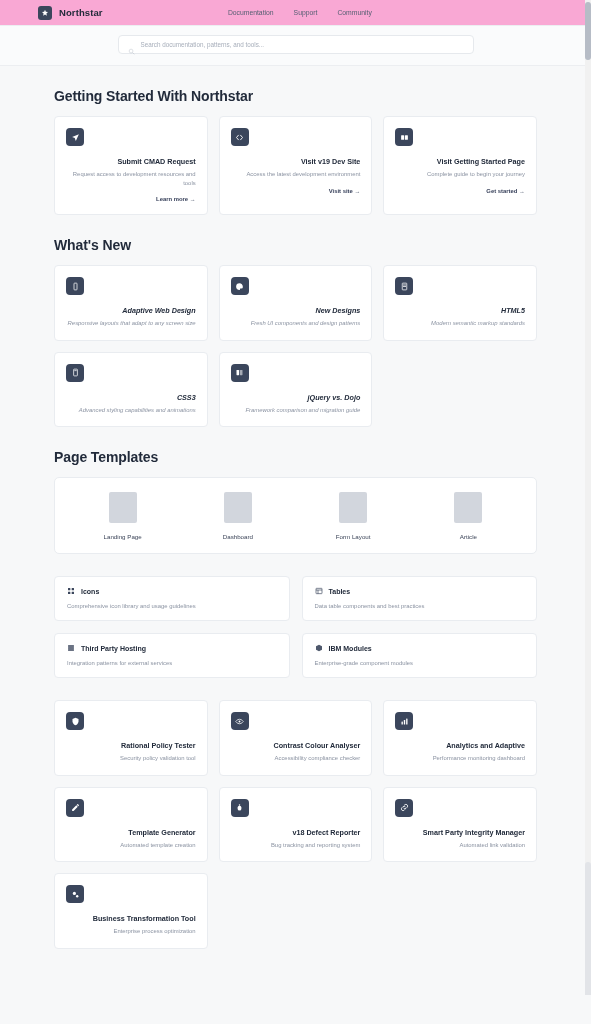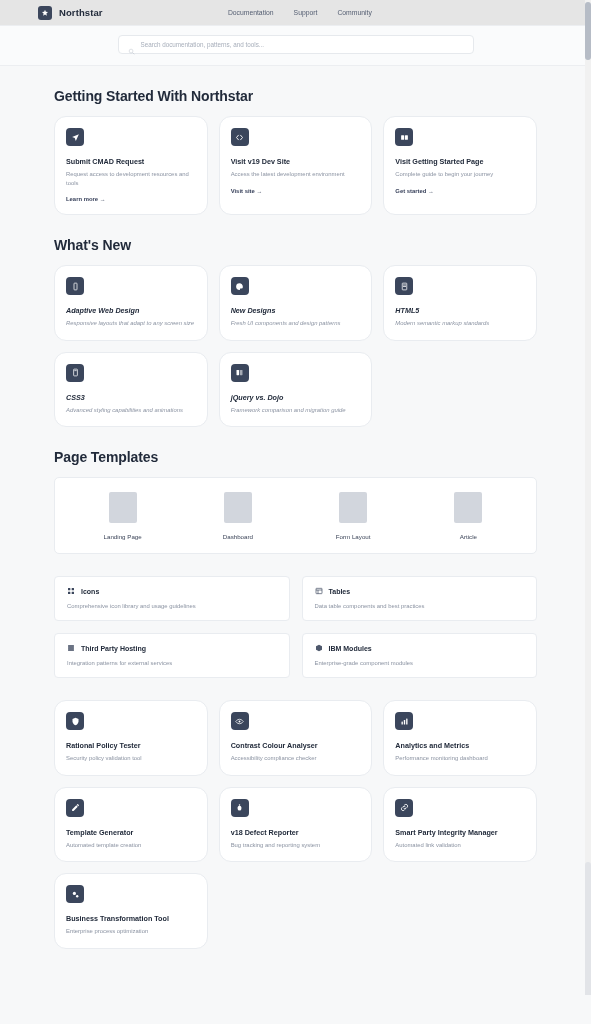--- a/index.html
+++ b/index.html
@@ -8,21 +8,21 @@
     font-family: "Liberation Sans", sans-serif;
     background: #f7f8f9;
     color: #2c3444;
     -webkit-font-smoothing: antialiased;
   }
   .page { width: 591px; position: relative; background: #f7f8f9; }
 
   
   .navbar {
     height: 26px;
-    background: #e5e5e5;
+    background: #f9a8d4;
     border-bottom: 1px solid #eceef1;
     display: flex;
     align-items: center;
     padding: 0 38px;
   }
   .brand { display: flex; align-items: center; gap: 7px; }
   .brand-mark {
     width: 14px; height: 14px; border-radius: 3px;
     background: #3b465c;
     display: flex; align-items: center; justify-content: center;
@@ -57,22 +57,23 @@
     font-size: 14px; font-weight: 700; color: #222b3b;
     margin-bottom: 12px; letter-spacing: -.1px;
   }
 
   .grid3 { display: grid; grid-template-columns: repeat(3, 1fr); gap: 11px; }
   .grid2 { display: grid; grid-template-columns: repeat(2, 1fr); gap: 12px; }
 
   .card {
     background: #ffffff;
     border: 1px solid #e9ecf0;
-    border-radius: 12px;
+    border-radius: 4px;
     padding: 11px 11px 12px;
+    text-align: right;
   }
   .tile {
     width: 18px; height: 18px; border-radius: 4px;
     background: #3b465c;
     display: flex; align-items: center; justify-content: center;
     margin-bottom: 11px;
   }
   .tile svg { width: 9px; height: 9px; display: block; }
   .card-title { font-size: 7.2px; font-weight: 700; color: #222b3b; margin-bottom: 4px; }
   .card-desc { font-size: 5.9px; color: #8b93a2; line-height: 1.45; }
@@ -346,21 +347,21 @@
         </div>
 
         <div class="card card-tool">
           <div class="tile">
             <svg viewBox="0 0 24 24" fill="#ffffff">
                 <rect x="4" y="12" width="3.6" height="8" rx="1"></rect>
                 <rect x="10.2" y="8" width="3.6" height="12" rx="1"></rect>
                 <rect x="16.4" y="4" width="3.6" height="16" rx="1"></rect>
               </svg>
           </div>
-          <div class="card-title">Analytics and Metrics</div>
+          <div class="card-title">Analytics and Adaptive</div>
           <div class="card-desc">Performance monitoring dashboard</div>
         </div>
 
         <div class="card card-tool">
           <div class="tile">
             <svg viewBox="0 0 24 24" fill="#ffffff">
                 <path d="M3 17.2V21h3.8L18 9.8 14.2 6zM20.7 7.1a1.4 1.4 0 000-2L18.9 3.3a1.4 1.4 0 00-2 0l-1.6 1.6L19.1 8.7z"></path>
               </svg>
           </div>
           <div class="card-title">Template Generator</div>

